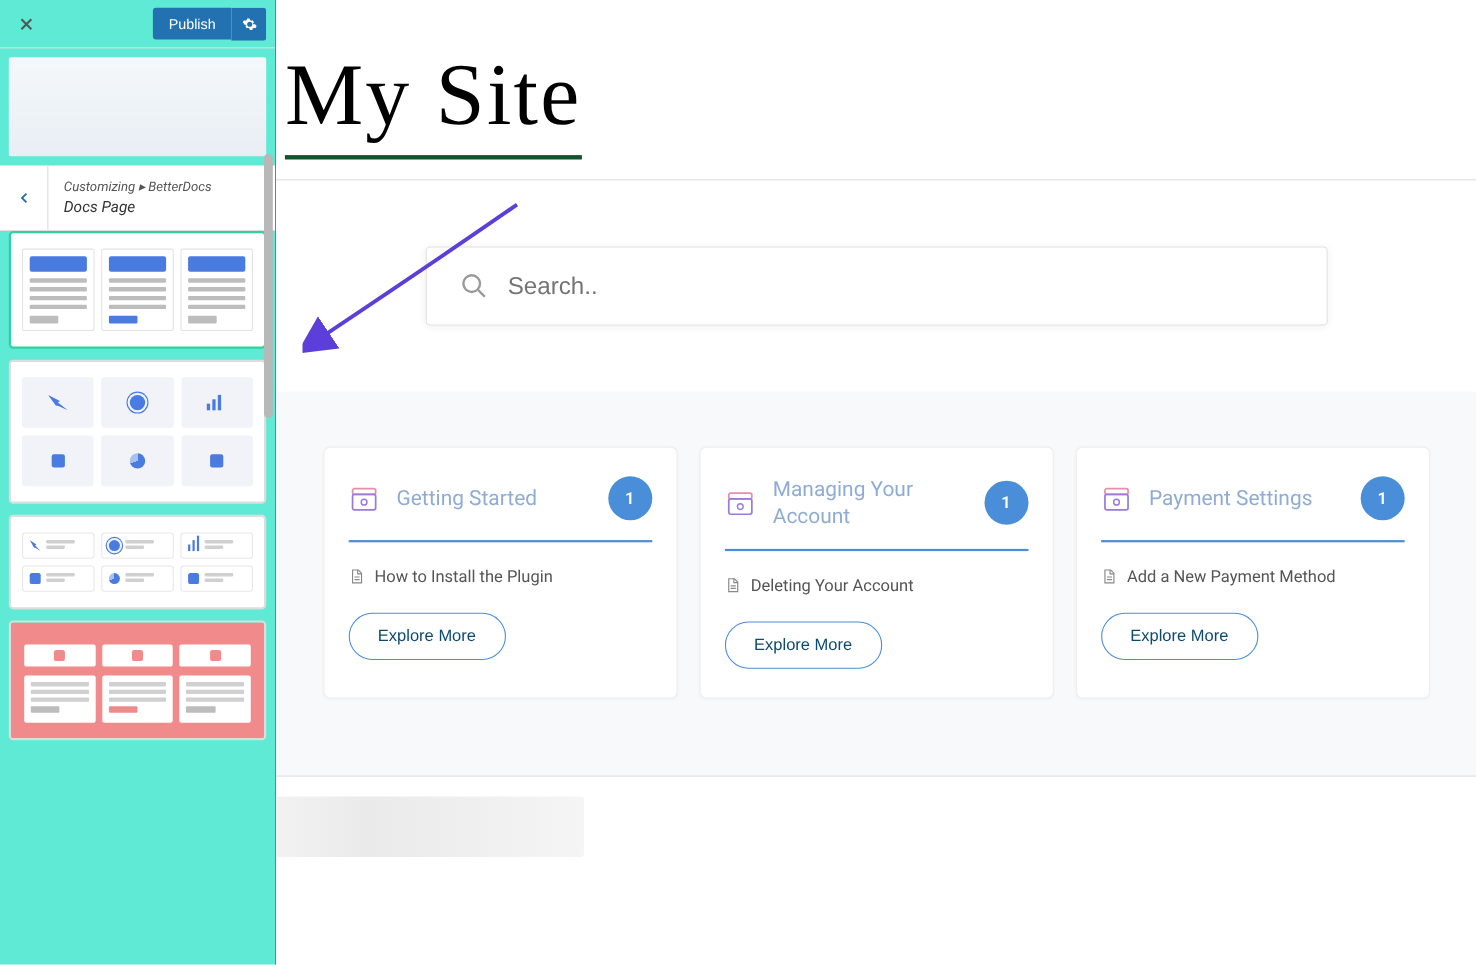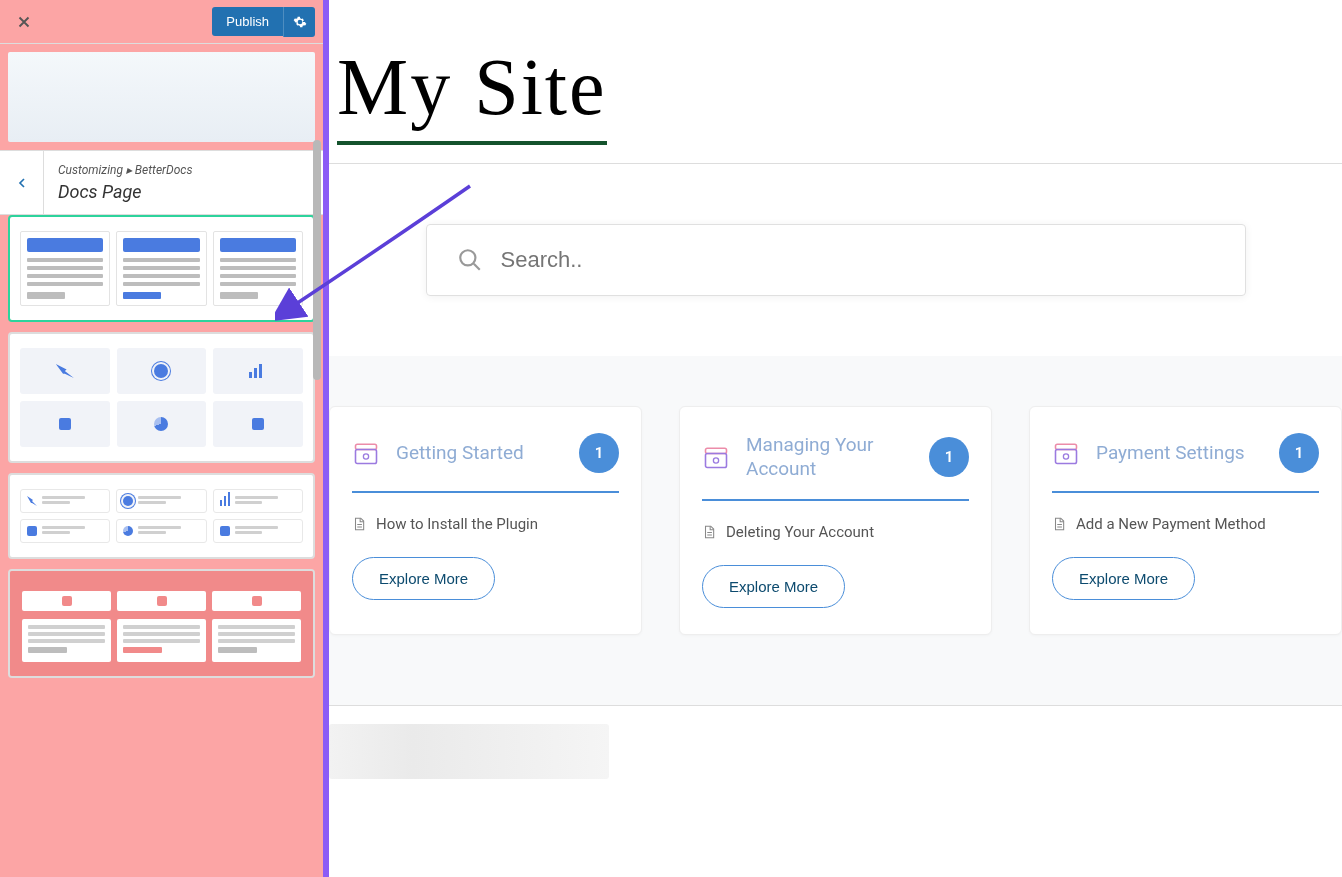--- a/index.html
+++ b/index.html
@@ -1,32 +1,32 @@
 <!DOCTYPE html>
 <html><head>
 <meta charset="utf-8">
 <style>
 * { box-sizing: border-box; margin: 0; padding: 0; }
 body { font-family: -apple-system, BlinkMacSystemFont, "Segoe UI", Roboto, sans-serif; background: #fff; overflow: hidden; }
 .app { display: flex; height: 877px; width: 1342px; }
-.sidebar { width: 329px; background: #fca5a5; border-right: 6px solid #8b5cf6; position: relative; display: flex; flex-direction: column; }
+.sidebar { width: 251px; background: #5eead4; border-right: 1px solid #8b5cf6; position: relative; display: flex; flex-direction: column; }
 .sb-top { height: 44px; border-bottom: 1px solid #ddd; display: flex; align-items: center; justify-content: space-between; padding: 0 8px; }
 .close-x { width: 32px; height: 32px; display: flex; align-items: center; justify-content: center; cursor: pointer; color: #555; }
 .close-x svg { width: 18px; height: 18px; }
 .pub-wrap { display: flex; align-items: center; gap: 0; }
 .pub-btn { background: #2271b1; color: #fff; border: none; padding: 7px 14px; font-size: 13px; cursor: pointer; border-radius: 3px 0 0 3px; }
 .pub-cog { background: #2271b1; color: #fff; border: none; width: 32px; height: 30px; display: flex; align-items: center; justify-content: center; cursor: pointer; border-radius: 0 3px 3px 0; border-left: 1px solid rgba(255,255,255,0.2); }
 .pub-cog svg { width: 14px; height: 14px; }
 .preview-block { background: linear-gradient(180deg, #f4f8fb, #e8eef4); height: 90px; margin: 8px; border-radius: 2px; }
 .crumb-row { background: #fff; border-top: 1px solid #ddd; border-bottom: 1px solid #ddd; display: flex; align-items: stretch; font-style: italic; }
 .back-chev { width: 44px; display: flex; align-items: center; justify-content: center; border-right: 1px solid #ddd; cursor: pointer; color: #2271b1; }
 .back-chev svg { width: 16px; height: 16px; }
 .crumb-text { padding: 12px 14px; }
 .crumb-small { font-size: 12px; color: #555; margin-bottom: 4px; }
-.crumb-title { font-size: 18px; font-weight: 400; color: #333; }
+.crumb-title { font-size: 14px; font-weight: 400; color: #333; }
 .section-label { font-size: 13px; font-weight: 600; color: #333; padding: 14px 10px 8px; }
 .layouts { padding: 0 8px; overflow-y: auto; flex: 1; }
 .layout-card { background: #fff; border: 2px solid #ddd; border-radius: 4px; margin-bottom: 10px; padding: 14px 10px; cursor: pointer; }
 .layout-card.active { border-color: #2dd39c; }
 .three-col { display: flex; gap: 6px; }
 .mini-col { flex: 1; border: 1px solid #e3e3e3; border-radius: 2px; padding: 6px; }
 .mini-col .hdr { background: #4a7be0; height: 14px; border-radius: 2px; margin-bottom: 6px; }
 .mini-col .ln { background: #bdbdbd; height: 4px; border-radius: 1px; margin-bottom: 4px; }
 .mini-col .ft { background: #bdbdbd; height: 7px; width: 50%; margin-top: 6px; border-radius: 1px; }
 .mini-col .ft.blue { background: #4a7be0; }
@@ -59,21 +59,21 @@
 .scroll-handle { position: absolute; right: 2px; top: 140px; width: 8px; height: 240px; background: #b8b8b8; border-radius: 4px; }
 
 .preview { flex: 1; background: #fff; overflow-y: auto; position: relative; }
 .site-title { font-family: Georgia, 'Times New Roman', serif; font-size: 80px; font-weight: 400; text-align: left; padding: 42px 0 30px 8px; letter-spacing: 2px; position: relative; }
 .site-title span { border-bottom: 4px solid #14532d; padding-bottom: 10px; }
 .hr-line { border: none; border-top: 1px solid #ddd; }
 .search-zone { padding: 60px 0; display: flex; justify-content: center; }
 .search-box { width: 820px; border: 1px solid #e0e0e0; box-shadow: 0 1px 8px rgba(0,0,0,0.06); border-radius: 4px; display: flex; align-items: center; padding: 22px 30px; gap: 18px; }
 .search-box svg { width: 26px; height: 26px; color: #999; }
 .search-box input { border: none; outline: none; font-size: 22px; color: #888; flex: 1; }
-.cards-zone { background: #f8f9fa; padding: 50px 0 70px; display: flex; justify-content: center; gap: 37px; }
+.cards-zone { background: #f8f9fa; padding: 50px 0 70px; display: flex; justify-content: center; gap: 20px; }
 .doc-card { background: #fff; border: 1px solid #eee; border-radius: 6px; width: 322px; padding: 26px 22px; box-shadow: 0 1px 3px rgba(0,0,0,0.03); }
 .card-head { display: flex; align-items: center; gap: 16px; margin-bottom: 18px; }
 .cat-icon { width: 28px; height: 28px; flex-shrink: 0; }
 .cat-title { font-size: 19px; color: #8facd4; font-weight: 400; flex: 1; line-height: 1.25; }
 .count-badge { width: 40px; height: 40px; border-radius: 50%; background: #4a8ed9; color: #fff; display: flex; align-items: center; justify-content: center; font-size: 15px; font-weight: 600; }
 .card-sep { border: none; border-top: 2px solid #4a8ed9; margin-bottom: 22px; }
 .article-row { display: flex; align-items: center; gap: 10px; margin-bottom: 24px; color: #555; font-size: 15px; }
 .article-row svg { width: 14px; height: 16px; color: #888; }
 .explore-btn { border: 1.5px solid #4a8ed9; color: #0c4a6e; background: #fff; padding: 12px 26px; border-radius: 999px; font-size: 15px; cursor: pointer; }
 .footer-stub { height: 55px; background: linear-gradient(90deg, #f2f2f2, #eaeaea 30%, #f5f5f5); width: 280px; border-radius: 3px; }

